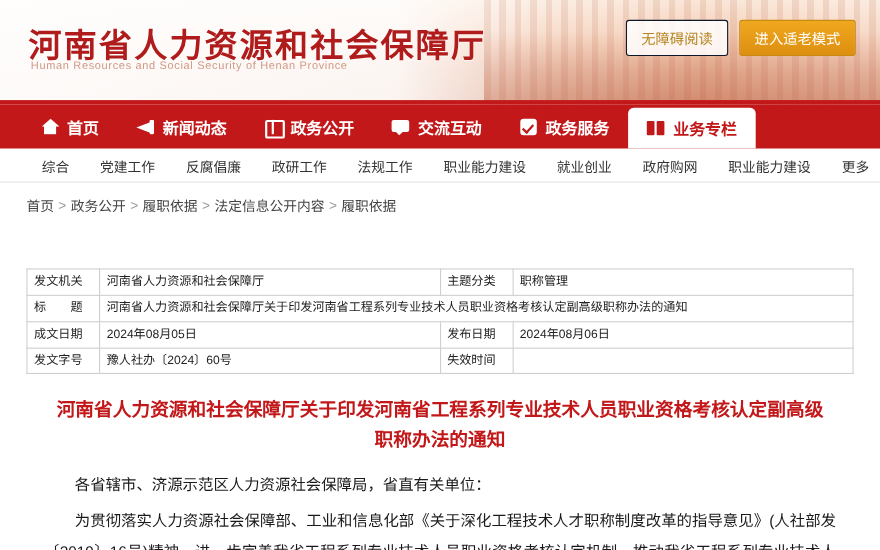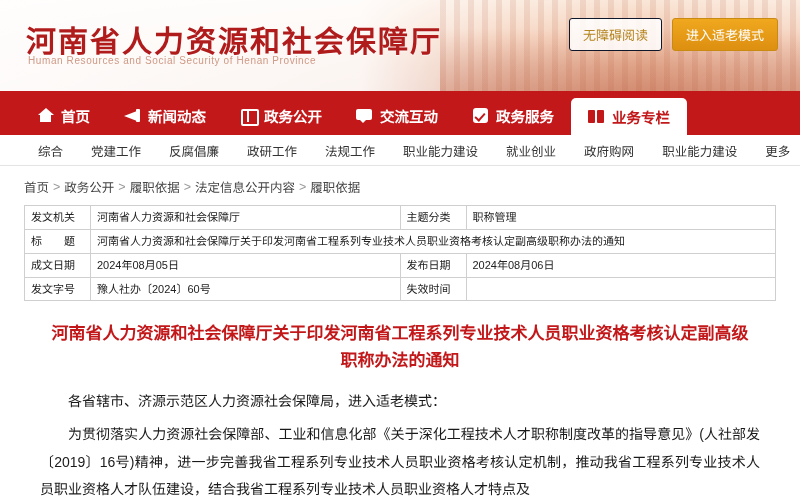--- a/index.html
+++ b/index.html
@@ -248,20 +248,21 @@
     display: flex;
     align-items: center;
     gap: 4px;
   }
   .breadcrumb .sep { color: #999; }
   .breadcrumb a { color: #444; text-decoration: none; cursor: pointer; }
 
   
   .doc-wrap {
     padding: 0 24px;
+    margin-top: 39px;
   }
   table.doc-meta {
     width: 100%;
     border-collapse: collapse;
     font-size: 11px;
     color: #222;
     table-layout: fixed;
   }
   table.doc-meta td {
     border: 1px solid #cfcfcf;
@@ -383,15 +384,15 @@
       <td class="lbl-r">失效时间</td>
       <td></td>
     </tr>
   </tbody>
     </table>
 </div>
 
 <h1 class="article-title">河南省人力资源和社会保障厅关于印发河南省工程系列专业技术人员职业资格考核认定副高级职称办法的通知</h1>
 
 <div class="article-body">
-  <p class="indent">各省辖市、济源示范区人力资源社会保障局，进入适老模式：</p>
+  <p class="indent">各省辖市、济源示范区人力资源社会保障局，省直有关单位：</p>
   <p class="indent">为贯彻落实人力资源社会保障部、工业和信息化部《关于深化工程技术人才职称制度改革的指导意见》(人社部发〔2019〕16号)精神，进一步完善我省工程系列专业技术人员职业资格考核认定机制，推动我省工程系列专业技术人员职业资格人才队伍建设，结合我省工程系列专业技术人员职业资格人才特点及</p>
 </div>
 
 </body></html>

